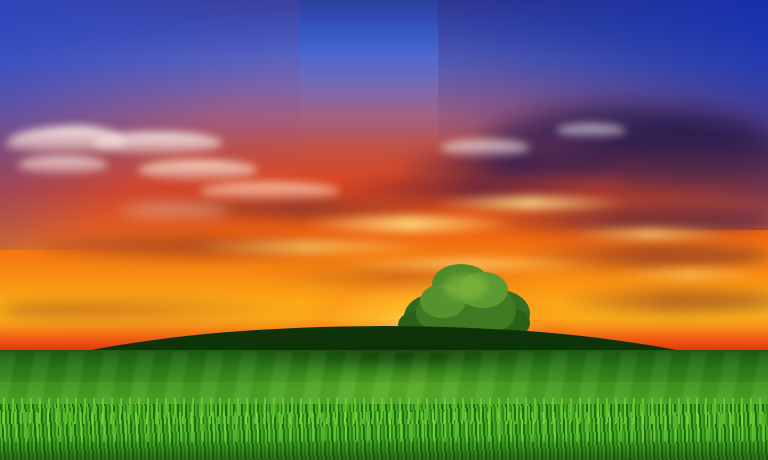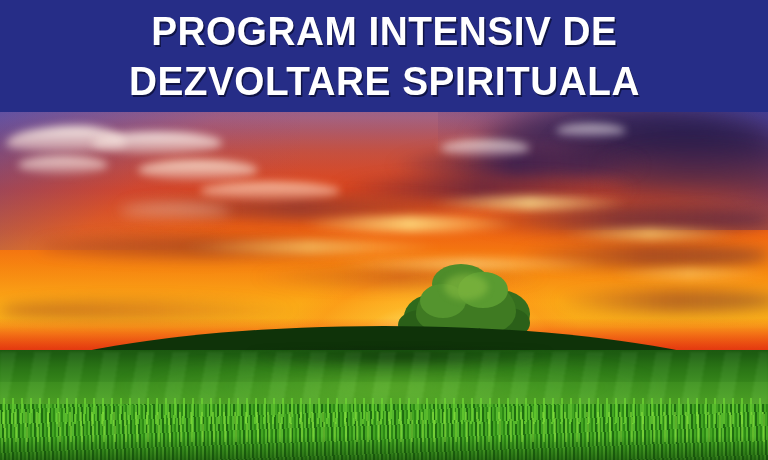--- a/index.html
+++ b/index.html
@@ -388,18 +388,14 @@
     <div class="field-mid"></div>
     <div class="field-shadow"></div>
     <div class="field-lightctr"></div>
     <div class="field-sheen"></div>
     <div class="grass"></div>
     <div class="grass-tips"></div>
     <div class="grass-tips2"></div>
     <div class="grass-dark"></div>
   </div>
 
-  <div class="banner">
-    <div class="title-line">PROGRAM INTENSIV DE</div>
-    <div class="title-line">DEZVOLTARE SPIRITUALA</div>
-  </div>
 
 </div>
 
 </body></html>

